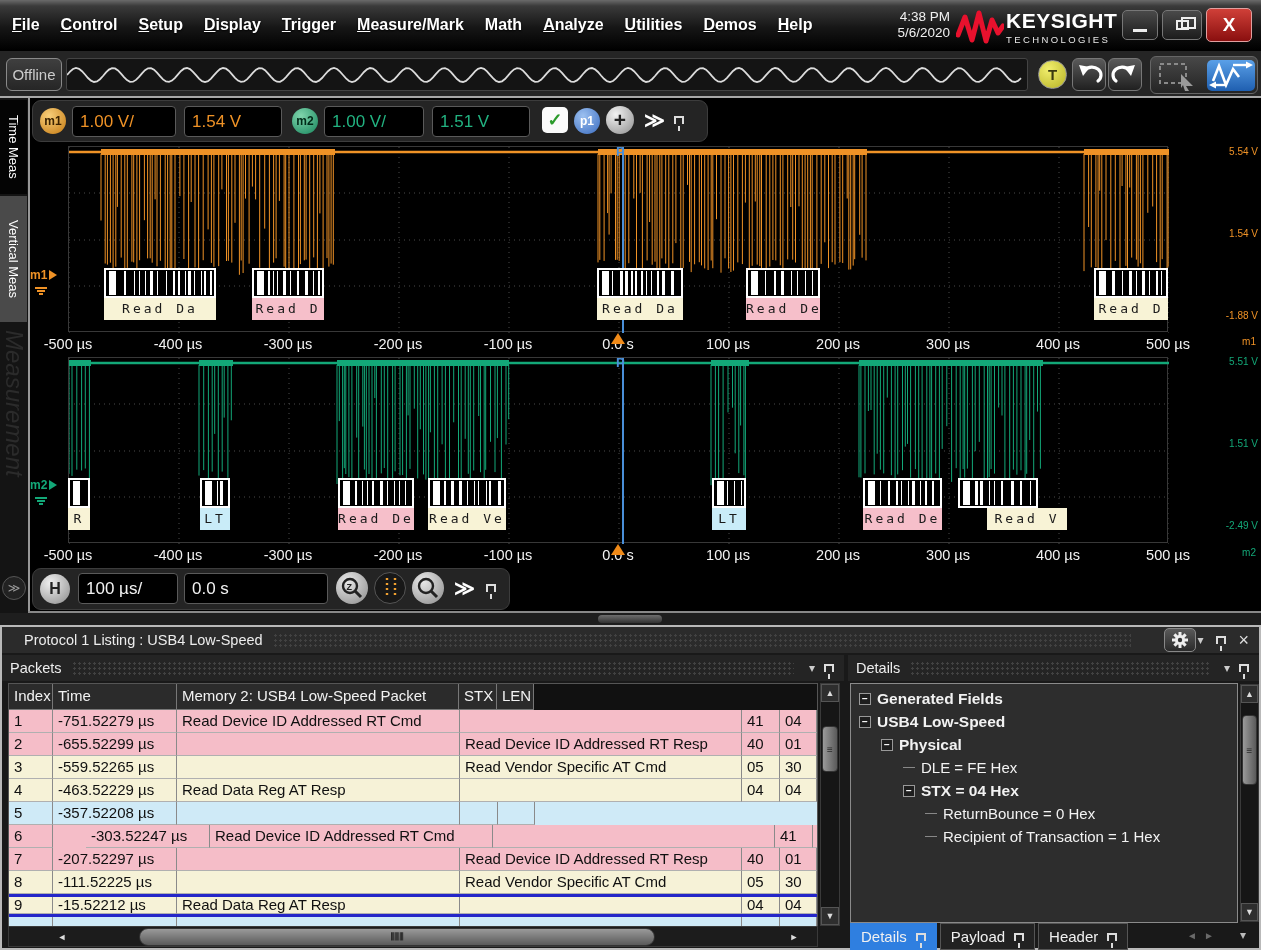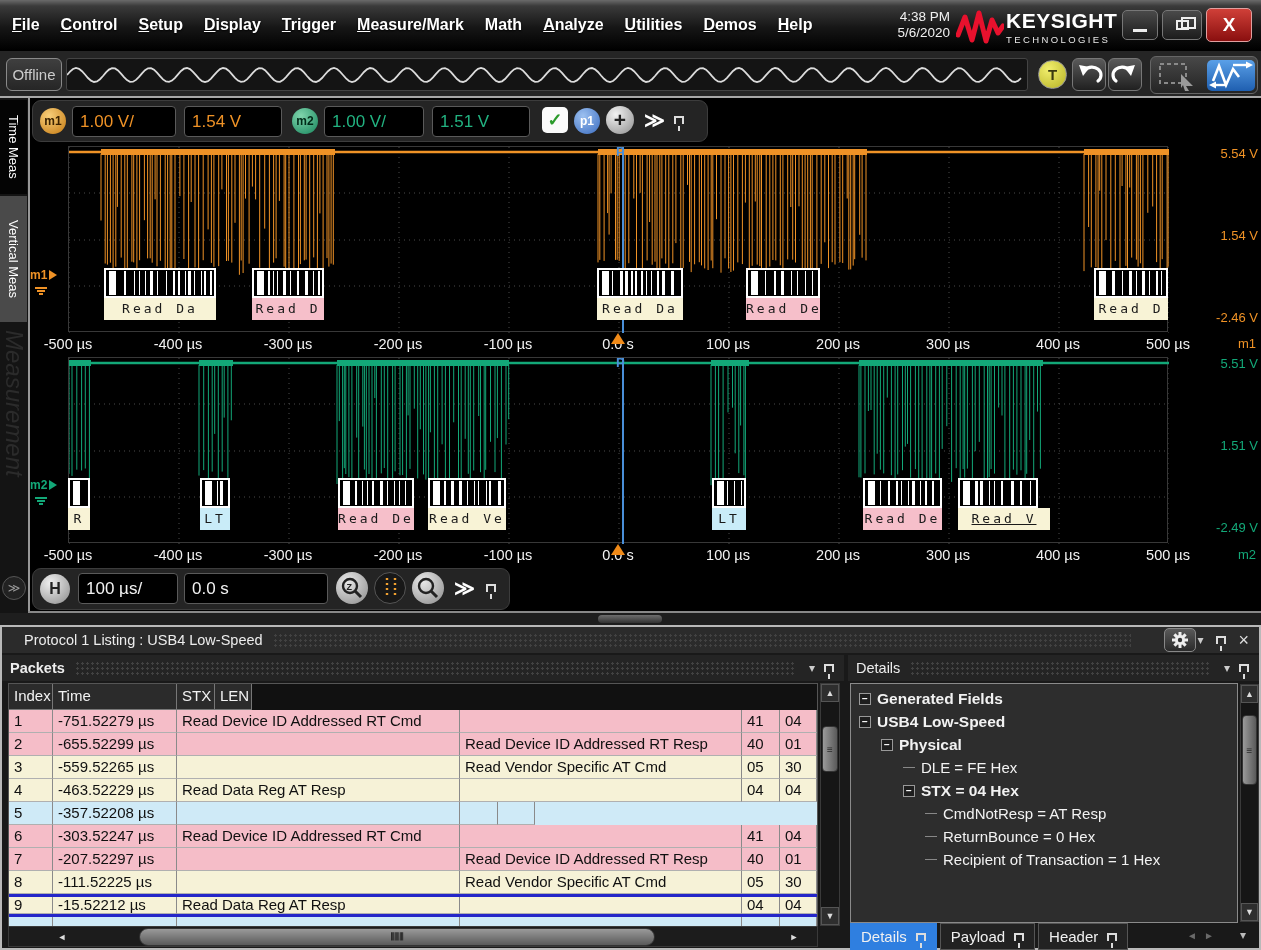--- a/index.html
+++ b/index.html
@@ -58,21 +58,21 @@
 
   
   .plotframe { position:absolute; left:68px; width:1100px; height:186px; border:1px solid #383838; background:#000; }
   .barcode { position:absolute; background:#000; border:2px solid #fff; }
   .bcbar { position:absolute; top:1px; bottom:1px; background:#fff; }
   .decode-label { position:absolute; height:22px; line-height:22px; font-family:"DejaVu Sans Mono",monospace;
     font-size:13px; letter-spacing:3px; color:#1a1a1a; text-align:center; overflow:hidden; white-space:nowrap; }
   .bg-cream { background:#f8f3d6; } .bg-pink { background:#f6bfca; } .bg-cyan { background:#c9ecf8; }
   .axisrow { position:absolute; left:0; width:1261px; height:24px; }
   .tick { position:absolute; top:3px; text-align:center; color:#f2f2f2; font-size:14.5px; }
-  .vlabel { position:absolute; width:86px; text-align:right; font-size:13px; }
+  .vlabel { position:absolute; width:86px; text-align:right; font-size:10px; }
   .trig { position:absolute; width:0; height:0; border-left:7px solid transparent; border-right:7px solid transparent;
     border-bottom:11px solid #f08a18; }
   .pmark { position:absolute; color:#4a8fd8; font-size:13px; font-weight:bold; }
   .srcmark { position:absolute; font-size:12px; font-weight:bold; display:flex; align-items:center; }
   .tri-r { display:inline-block; width:0; height:0; border-top:5px solid transparent; border-bottom:5px solid transparent;
     border-left:8px solid; margin-left:2px; }
   .gnd i { display:block; height:2px; margin:1px auto; background:currentColor; }
 
   
   #protocol { position:absolute; left:0; top:625px; width:1261px; height:325px; background:#191919; border:2px solid #b9b9b9; }
@@ -629,21 +629,21 @@
         <span class="tick" style="left: 793px; width: 90px;">200 µs</span>
         <span class="tick" style="left: 903px; width: 90px;">300 µs</span>
         <span class="tick" style="left: 1013px; width: 90px;">400 µs</span>
         <span class="tick" style="left: 1123px; width: 90px;">500 µs</span>
       </div>
     <div class="trig" style="left:611px;top:333px;"></div>
     <div class="trig" style="left:611px;top:544px;"></div>
 
     <div class="vlabel" style="left:1172px;top:146px;color:#ef9226;">5.54 V</div>
     <div class="vlabel" style="left:1172px;top:228px;color:#ef9226;">1.54 V</div>
-    <div class="vlabel" style="left:1172px;top:310px;color:#ef9226;">-2.46 V</div>
+    <div class="vlabel" style="left:1172px;top:310px;color:#ef9226;">-1.88 V</div>
     <div class="vlabel" style="left:1172px;top:356px;color:#13a878;">5.51 V</div>
     <div class="vlabel" style="left:1172px;top:438px;color:#13a878;">1.51 V</div>
     <div class="vlabel" style="left:1172px;top:520px;color:#13a878;">-2.49 V</div>
   <div class="barcode" style="left: 104px; top: 268px; width: 112px; height: 30px;">
         <span class="bcbar" style="left: 3px; width: 7px;"></span>
         <span class="bcbar" style="left: 17.9027px; width: 2.5px;"></span>
         <span class="bcbar" style="left: 28.1611px; width: 1.2px;"></span>
         <span class="bcbar" style="left: 32.7119px; width: 1.2px;"></span>
         <span class="bcbar" style="left: 38.8228px; width: 1.2px;"></span>
         <span class="bcbar" style="left: 44.032px; width: 2.5px;"></span>
@@ -770,21 +770,21 @@
         <span class="bcbar" style="left: 3px; width: 7px;"></span>
         <span class="bcbar" style="left: 15.0867px; width: 2.5px;"></span>
         <span class="bcbar" style="left: 20.416px; width: 2.5px;"></span>
         <span class="bcbar" style="left: 29.0629px; width: 1.2px;"></span>
         <span class="bcbar" style="left: 34.0766px; width: 1.2px;"></span>
         <span class="bcbar" style="left: 40.9076px; width: 2.5px;"></span>
         <span class="bcbar" style="left: 51.3083px; width: 2.5px;"></span>
         <span class="bcbar" style="left: 59.7763px; width: 2.5px;"></span>
         <span class="bcbar" style="left: 70.191px; width: 1.2px;"></span>
       </div>
-      <div class="decode-label bg-cream" style="left: 958px; top: 508px; width: 92px; text-decoration: underline;">Read V</div>
+      <div class="decode-label bg-cream" style="left: 987px; top: 508px; width: 80px;">Read V</div>
     </div>
 
   <div class="ctrlbar" style="left:32px;top:568px;width:478px;height:42px;"></div>
   <div class="badge" style="left:40px;top:574px;width:30px;height:30px;background:radial-gradient(circle at 35% 30%,#f0f0f0,#8a8a8a);color:#222;font-size:16px;">H</div>
   <div class="field" style="left:78px;top:573px;width:100px;color:#f2f2f2;">100 µs/</div>
   <div class="field" style="left:184px;top:573px;width:144px;color:#f2f2f2;">0.0 s</div>
   <div class="badge" style="left:336px;top:572px;width:32px;height:32px;background:radial-gradient(circle at 35% 30%,#e8e8e8,#8a8a8a);">
     <svg width="24" height="24">
       <circle cx="10" cy="10" r="7" fill="none" stroke="#222" stroke-width="2.4"></circle>
       <line x1="15" y1="15" x2="21" y2="21" stroke="#222" stroke-width="3"></line>
@@ -825,30 +825,31 @@
             </g>
           <circle cx="9" cy="9" r="2.2" fill="#333"></circle>
           </svg>
         </span>
       <span class="hdricon" style="margin-left:56px;">▾</span>
       <span class="pin" style="margin:0 8px;"></span>
       <span style="color:#ddd;font-size:18px;margin:0 10px 0 4px;">×</span>
     </div>
 
     <div class="phead" style="left:0;top:28px;width:842px;background:#242424;">
-      <span style="margin-left:8px;font-weight:bold;">Packets</span>
+      <span style="margin-left:8px;">Packets</span>
       <span class="dotted-fill"></span>
       <span class="hdricon">▾</span>
       <span class="pin" style="margin:0 10px 0 4px;"></span>
     </div>
 
     <div id="pk-table">
       <div id="pk-head">
           <div class="hcell" style="width: 44px;">Index</div>
           <div class="hcell" style="width: 124px;">Time</div>
+          <div class="hcell" style="width: 282px;">Memory 2: USB4 Low-Speed Packet</div>
           <div class="hcell" style="width: 38px;">STX</div>
           <div class="hcell" style="width: 37px;">LEN</div>
         </div>
       <div id="pk-body">
           <div class="prow c-pink">
             <div class="cell" style="width: 44px;">1</div>
             <div class="cell" style="width: 124px;">-751.52279 µs</div>
             <div class="cell" style="width: 283px;">Read Device ID Addressed RT Cmd</div>
             <div class="cell" style="width: 282px;"></div>
             <div class="cell" style="width: 38px;">41</div>
@@ -880,21 +881,21 @@
           </div>
           <div class="prow c-blue">
             <div class="cell" style="width: 44px;">5</div>
             <div class="cell" style="width: 124px;">-357.52208 µs</div>
             <div class="cell" style="width: 283px;"></div>
             <div class="cell" style="width: 38px;"></div>
             <div class="cell" style="width: 37px;"></div>
           </div>
           <div class="prow c-pink">
             <div class="cell" style="width: 44px;">6</div>
-            <div class="cell" style="width: 124px;">-303.52247 µs</div>
+            <div class="cell" style="width: 124px; margin-left: 33px;">-303.52247 µs</div>
             <div class="cell" style="width: 283px;">Read Device ID Addressed RT Cmd</div>
             <div class="cell" style="width: 282px;"></div>
             <div class="cell" style="width: 38px;">41</div>
             <div class="cell" style="width: 37px;">04</div>
           </div>
           <div class="prow c-pink">
             <div class="cell" style="width: 44px;">7</div>
             <div class="cell" style="width: 124px;">-207.52297 µs</div>
             <div class="cell" style="width: 283px;"></div>
             <div class="cell" style="width: 282px;">Read Device ID Addressed RT Resp</div>
@@ -963,24 +964,20 @@
         <div class="titem" style="padding-left: 52px;">
           <span class="tdash"></span>
           <span>DLE = FE Hex</span>
         </div>
         <div class="titem bold" style="padding-left: 52px;">
           <span class="ebox">−</span>
           <span>STX = 04 Hex</span>
         </div>
         <div class="titem" style="padding-left: 74px;">
           <span class="tdash"></span>
-          <span>CmdNotResp = AT Resp</span>
-        </div>
-        <div class="titem" style="padding-left: 74px;">
-          <span class="tdash"></span>
           <span>ReturnBounce = 0 Hex</span>
         </div>
         <div class="titem" style="padding-left: 74px;">
           <span class="tdash"></span>
           <span>Recipient of Transaction = 1 Hex</span>
         </div>
       </div>
 
     <div class="sbar" style="left:1238px;top:57px;width:19px;height:238px;">
       <div class="sbtn" style="left:0;top:0;width:17px;height:18px;">▲</div>

